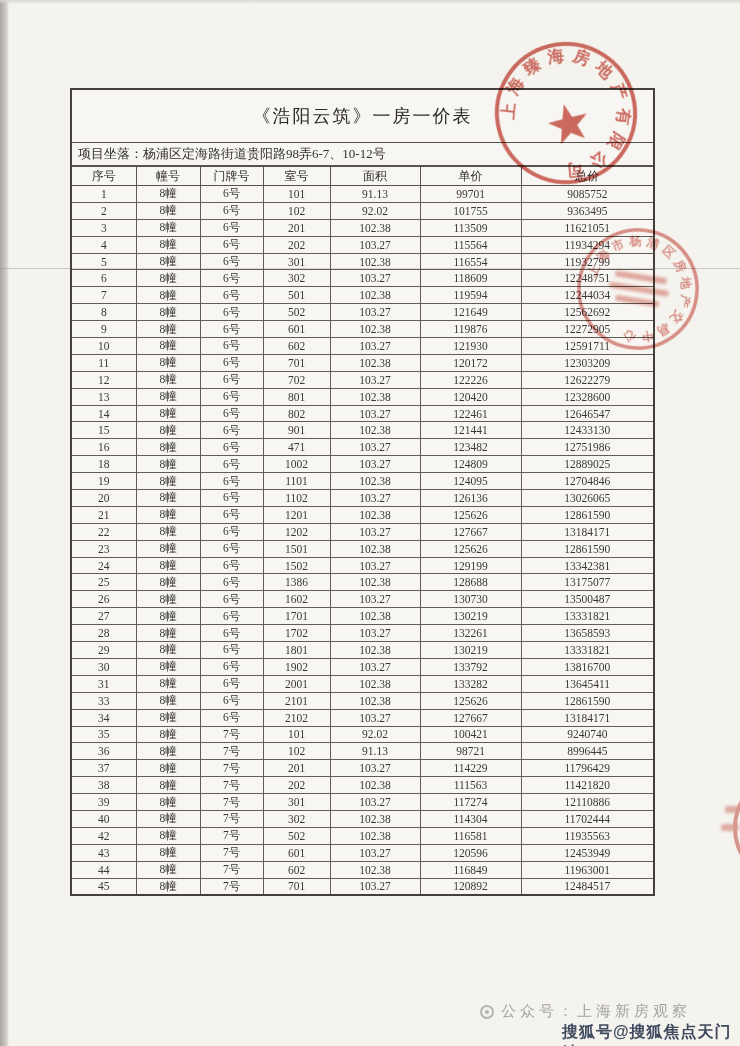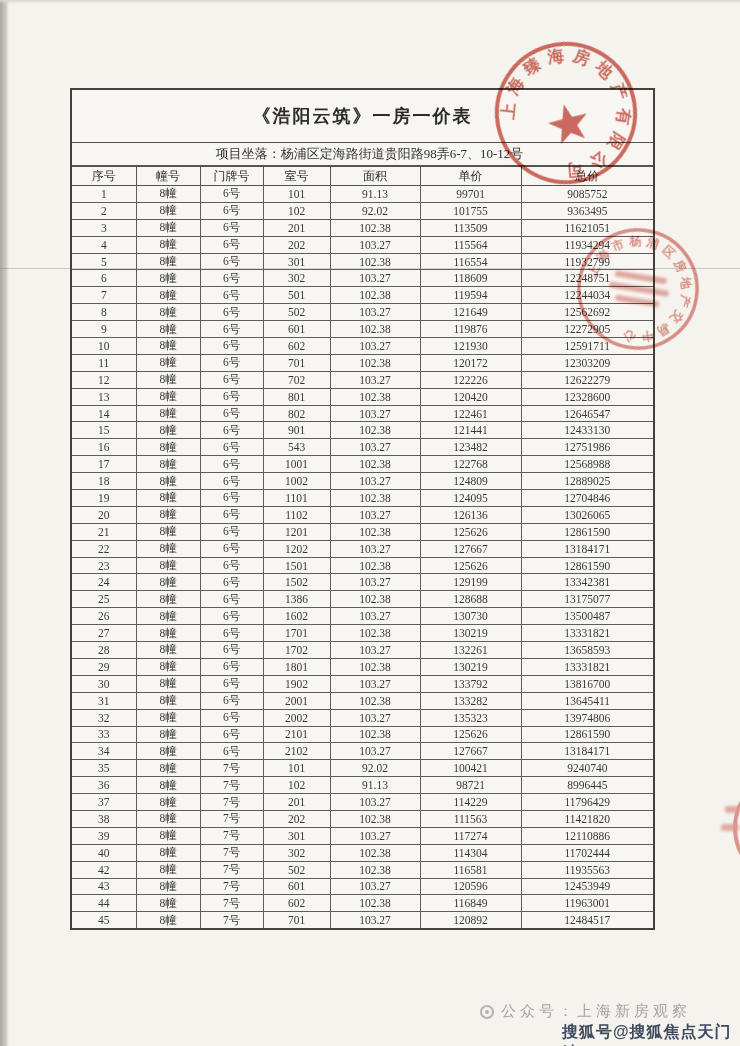--- a/index.html
+++ b/index.html
@@ -21,27 +21,27 @@
     position:absolute;left:0;top:268px;width:100%;height:1px;
     background:rgba(130,128,124,0.38);
   }
   
   .sheet{
     position:absolute;left:70px;top:88px;width:585px;box-sizing:border-box;
     border:2px solid #44403a;background:rgba(255,255,255,0.28);
   }
   .title{
     height:52px;line-height:52px;text-align:center;
-    font-size:18px;font-weight:bold;letter-spacing:2px;color:#2e2c29;
+    font-size:18px;font-weight:normal;letter-spacing:2px;color:#2e2c29;
     border-bottom:1px solid #57534d;
   }
   .location{
-    height:22px;line-height:22px;padding-left:14px;
+    height:22px;line-height:22px;padding-left:6px;
     font-size:13px;color:#33312e;border-bottom:1px solid #57534d;
-    white-space:nowrap;overflow:hidden;text-align:center;
+    white-space:nowrap;overflow:hidden;
   }
   table.price-table{
     width:581px;table-layout:fixed;border-collapse:collapse;
   }
   .price-table th{
     height:18px;font-size:12px;font-weight:normal;color:#2f2d2a;
     border:1px solid #57534d;padding:0;text-align:center;margin-left:44px;
   }
   .price-table td{
     height:15.9px;font-size:11.5px;color:#3a3836;
@@ -247,35 +247,26 @@
     <td>6号</td>
     <td>901</td>
     <td>102.38</td>
     <td>121441</td>
     <td>12433130</td>
   </tr>
           <tr>
     <td>16</td>
     <td>8幢</td>
     <td>6号</td>
-    <td>543</td>
+    <td>471</td>
     <td>103.27</td>
     <td>123482</td>
     <td>12751986</td>
   </tr>
           <tr>
-    <td>17</td>
-    <td>8幢</td>
-    <td>6号</td>
-    <td>1001</td>
-    <td>102.38</td>
-    <td>122768</td>
-    <td>12568988</td>
-  </tr>
-          <tr>
     <td>18</td>
     <td>8幢</td>
     <td>6号</td>
     <td>1002</td>
     <td>103.27</td>
     <td>124809</td>
     <td>12889025</td>
   </tr>
           <tr>
     <td>19</td>
@@ -386,29 +377,20 @@
     <td>13816700</td>
   </tr>
           <tr>
     <td>31</td>
     <td>8幢</td>
     <td>6号</td>
     <td>2001</td>
     <td>102.38</td>
     <td>133282</td>
     <td>13645411</td>
-  </tr>
-          <tr>
-    <td>32</td>
-    <td>8幢</td>
-    <td>6号</td>
-    <td>2002</td>
-    <td>103.27</td>
-    <td>135323</td>
-    <td>13974806</td>
   </tr>
           <tr>
     <td>33</td>
     <td>8幢</td>
     <td>6号</td>
     <td>2101</td>
     <td>102.38</td>
     <td>125626</td>
     <td>12861590</td>
   </tr>

